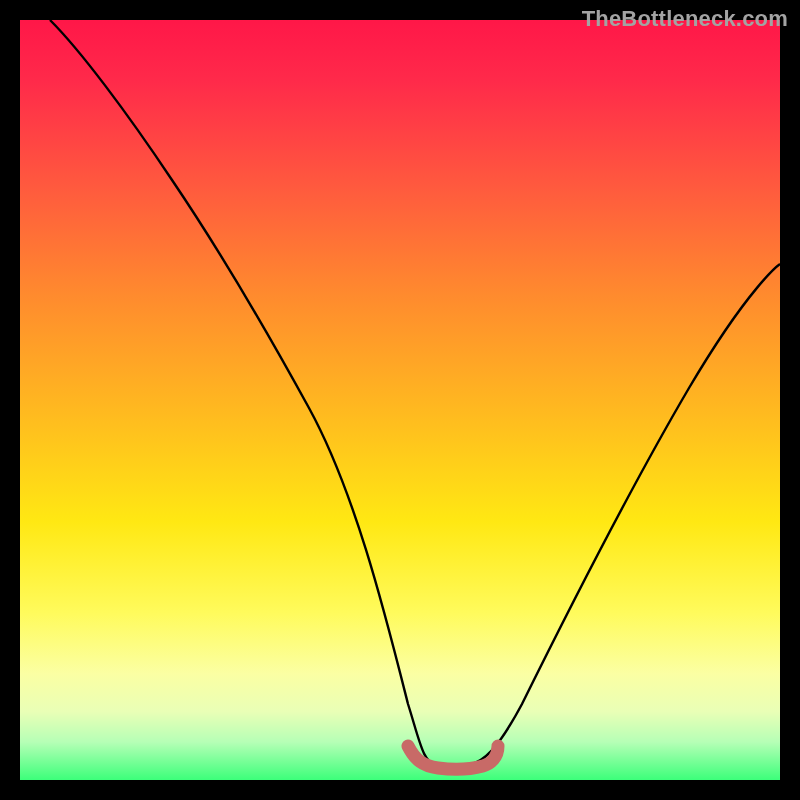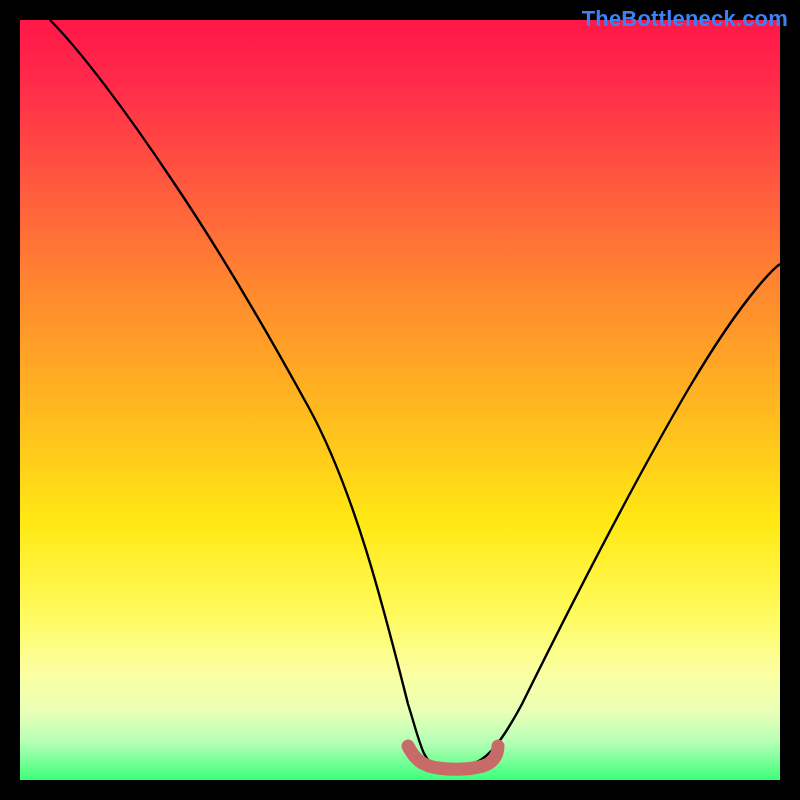--- a/index.html
+++ b/index.html
@@ -14,21 +14,21 @@
   .frame {
     position: relative;
     width: 800px;
     height: 800px;
     background: #000;
   }
   .watermark {
     position: absolute;
     top: 6px;
     right: 12px;
-    color: #3b82f6;
+    color: #a3a3a3;
     font-size: 22px;
     font-weight: 600;
     letter-spacing: 0.2px;
     z-index: 20;
   }
   .plot {
     position: absolute;
     left: 20px;
     top: 20px;
     width: 760px;

